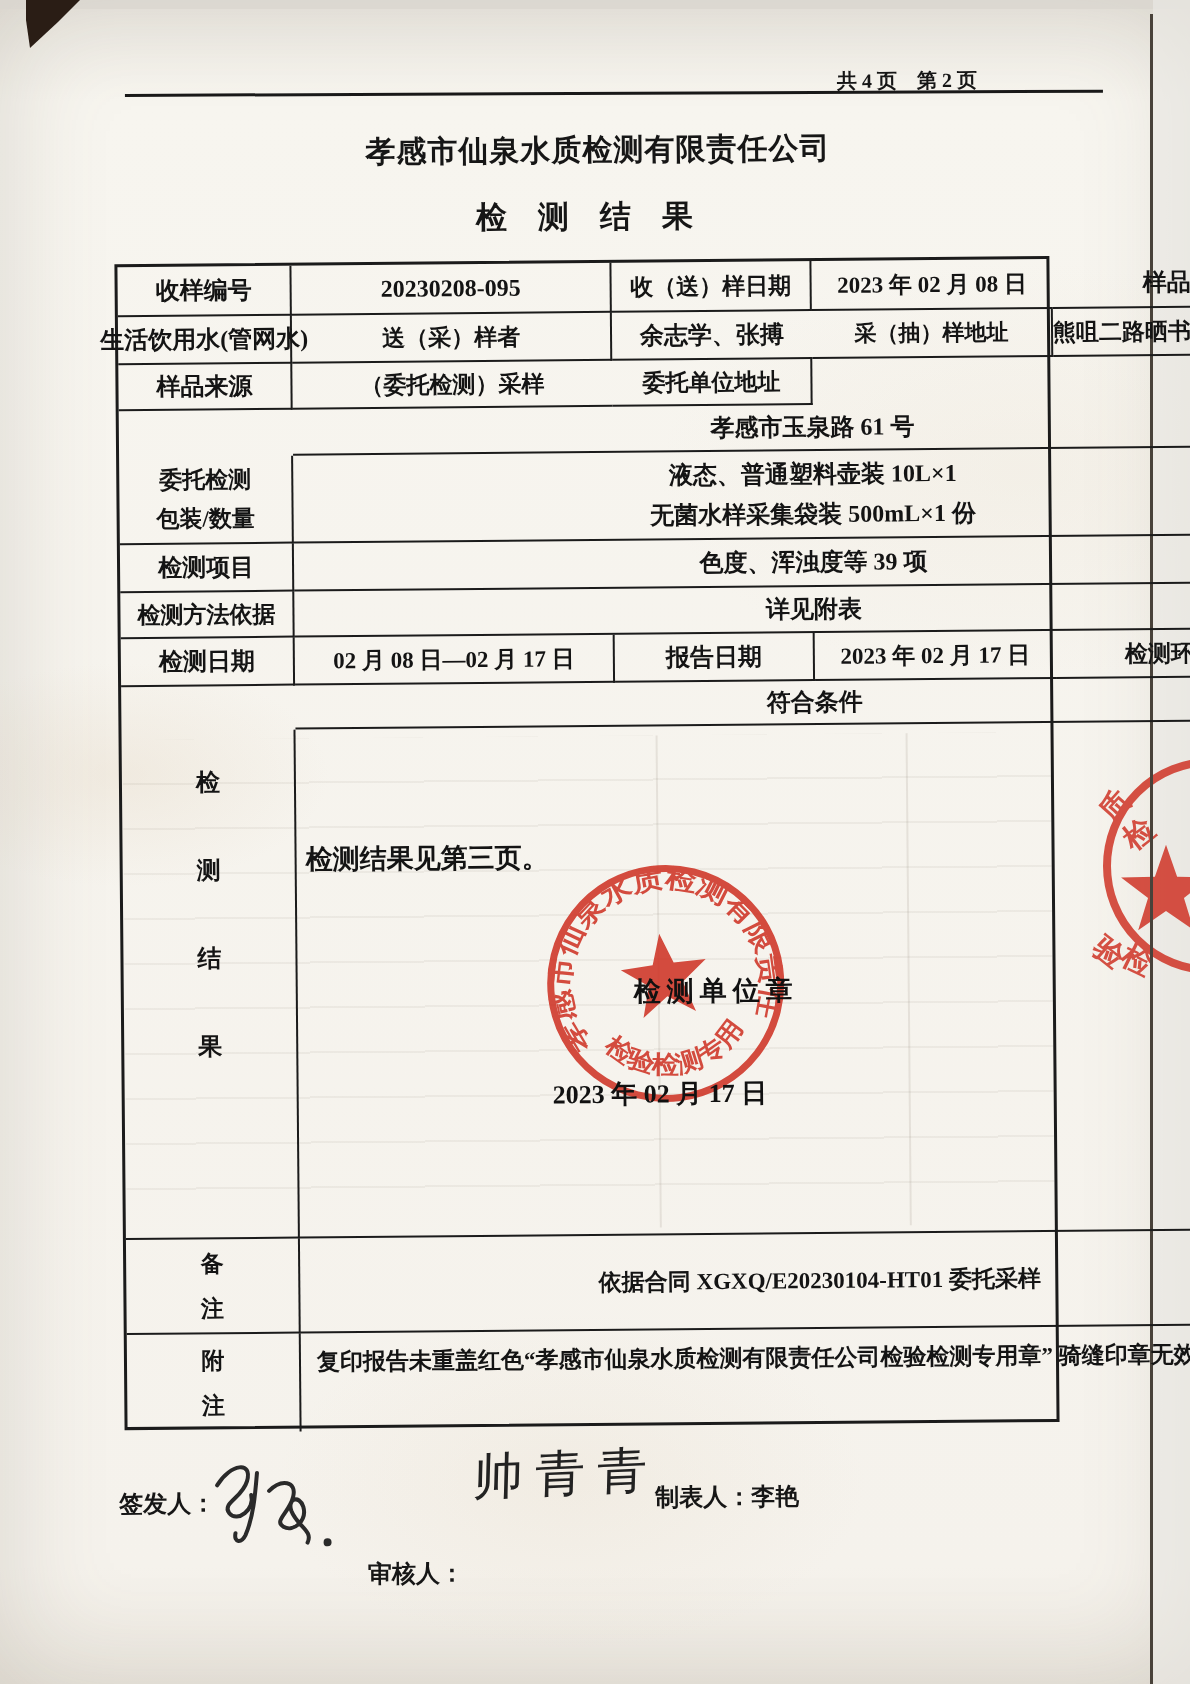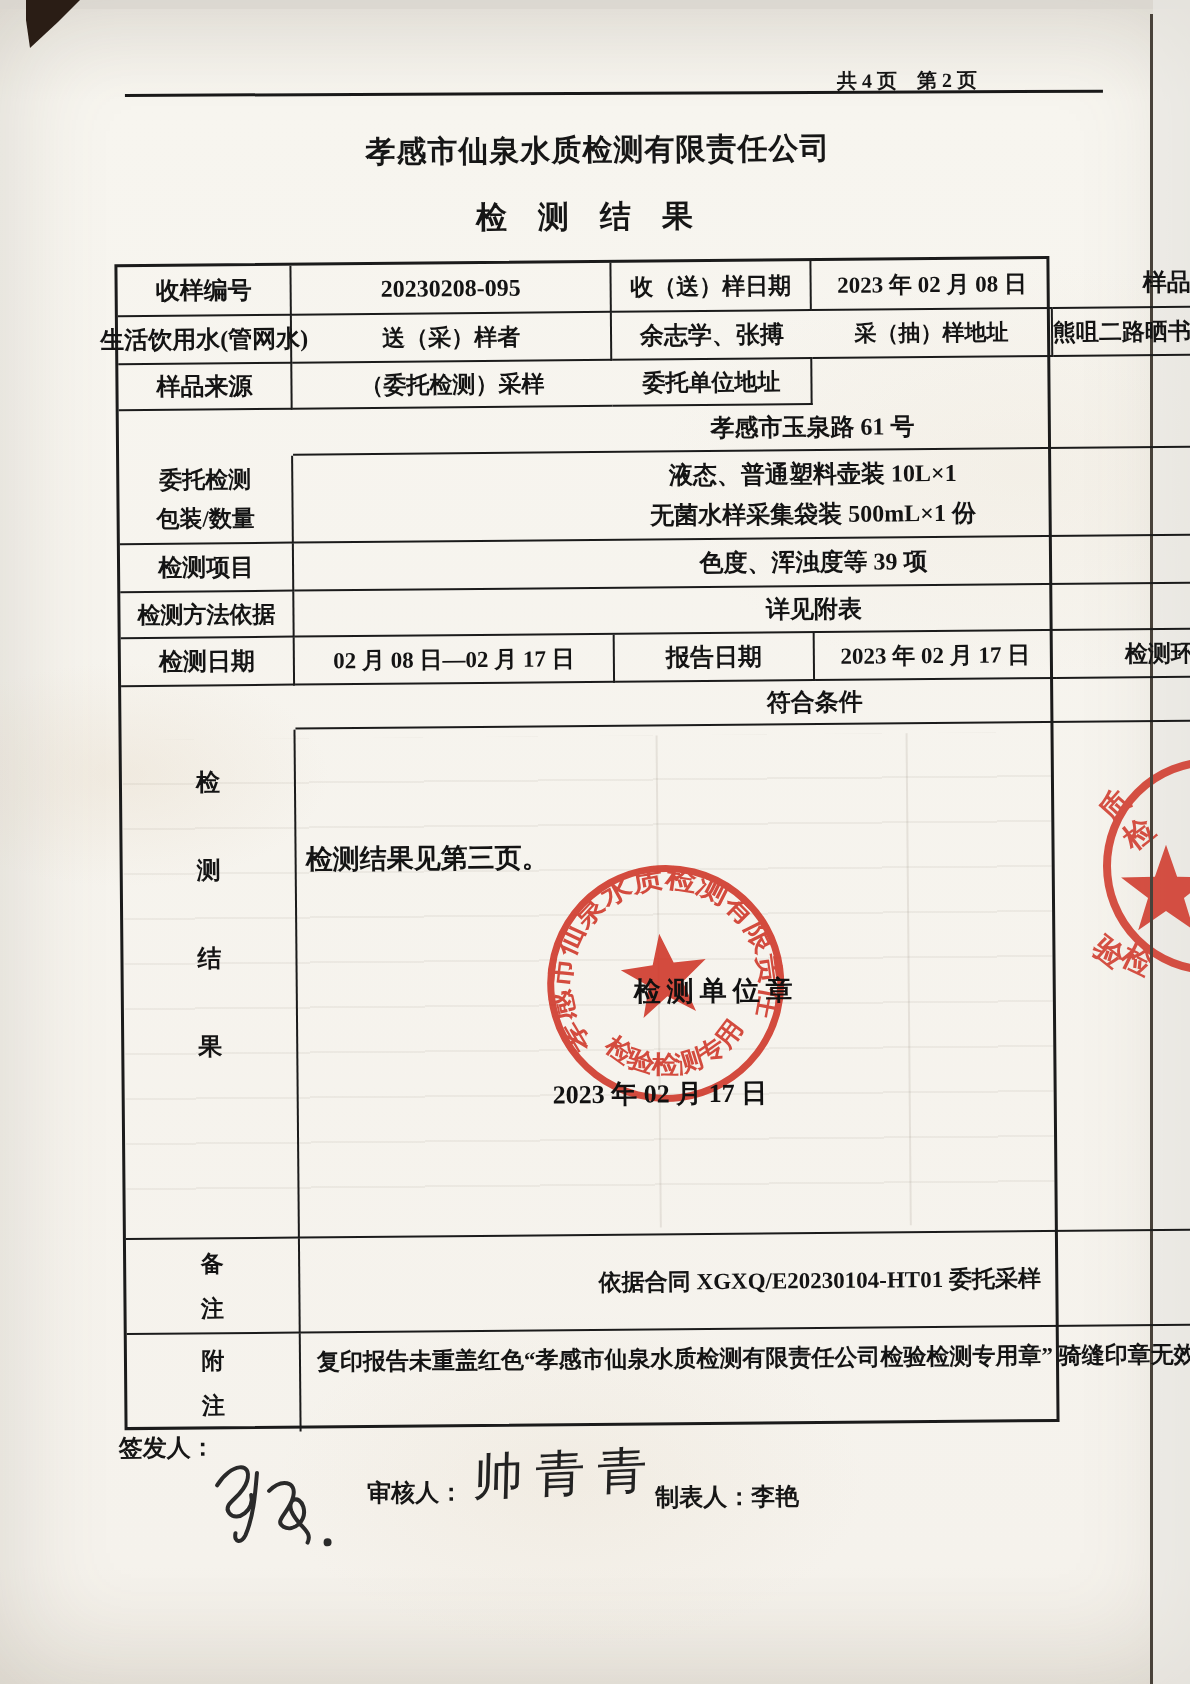--- a/index.html
+++ b/index.html
@@ -174,29 +174,29 @@
       </div>
       <div class="cell sp3 fs23">依据合同 XGXQ/E20230104-HT01 委托采样</div>
 
       <div class="cell stack fs23 lastrow">
         <span>附</span>
         <span>注</span>
       </div>
       <div class="cell sp3 lastrow note-cell">复印报告未重盖红色“孝感市仙泉水质检测有限责任公司检验检测专用章” 骑缝印章无效</div>
     </div>
 
-    <div class="foot-label" style="left:112px;top:1428px;text-align:right;">签发人：</div>
+    <div class="foot-label" style="left:112px;top:1484px;text-align:right;">签发人：</div>
     <svg class="sig-svg" style="left:188px;top:1448px;" width="160" height="104" viewBox="0 0 160 104">
       <g fill="none" stroke="#2a2a2a" stroke-width="4" stroke-linecap="round">
         <path d="M22,34 C36,12 58,10 52,30 C47,47 26,52 34,62 C42,72 60,58 56,44"></path>
         <path d="M62,22 C60,44 58,66 50,84 C46,92 38,92 40,82"></path>
         <path d="M74,40 C86,28 102,30 98,46 C94,62 78,70 88,76 C98,82 112,70 108,56 C104,44 92,48 96,60 C102,76 118,80 112,92"></path>
       </g>
       <circle cx="132" cy="92" r="4" fill="#2a2a2a"></circle>
     </svg>
-    <div class="foot-label" style="left:360px;top:1475px;">审核人：</div>
+    <div class="foot-label" style="left:360px;top:1556px;">审核人：</div>
     <div class="hand-name" style="left:466px;top:1440px;">帅青青</div>
     <div class="foot-label" style="left:648px;top:1482px;">
       <span>制表人：</span><span>李艳</span>
     </div>
 
   </div>
 </div>
 
 </body></html>

